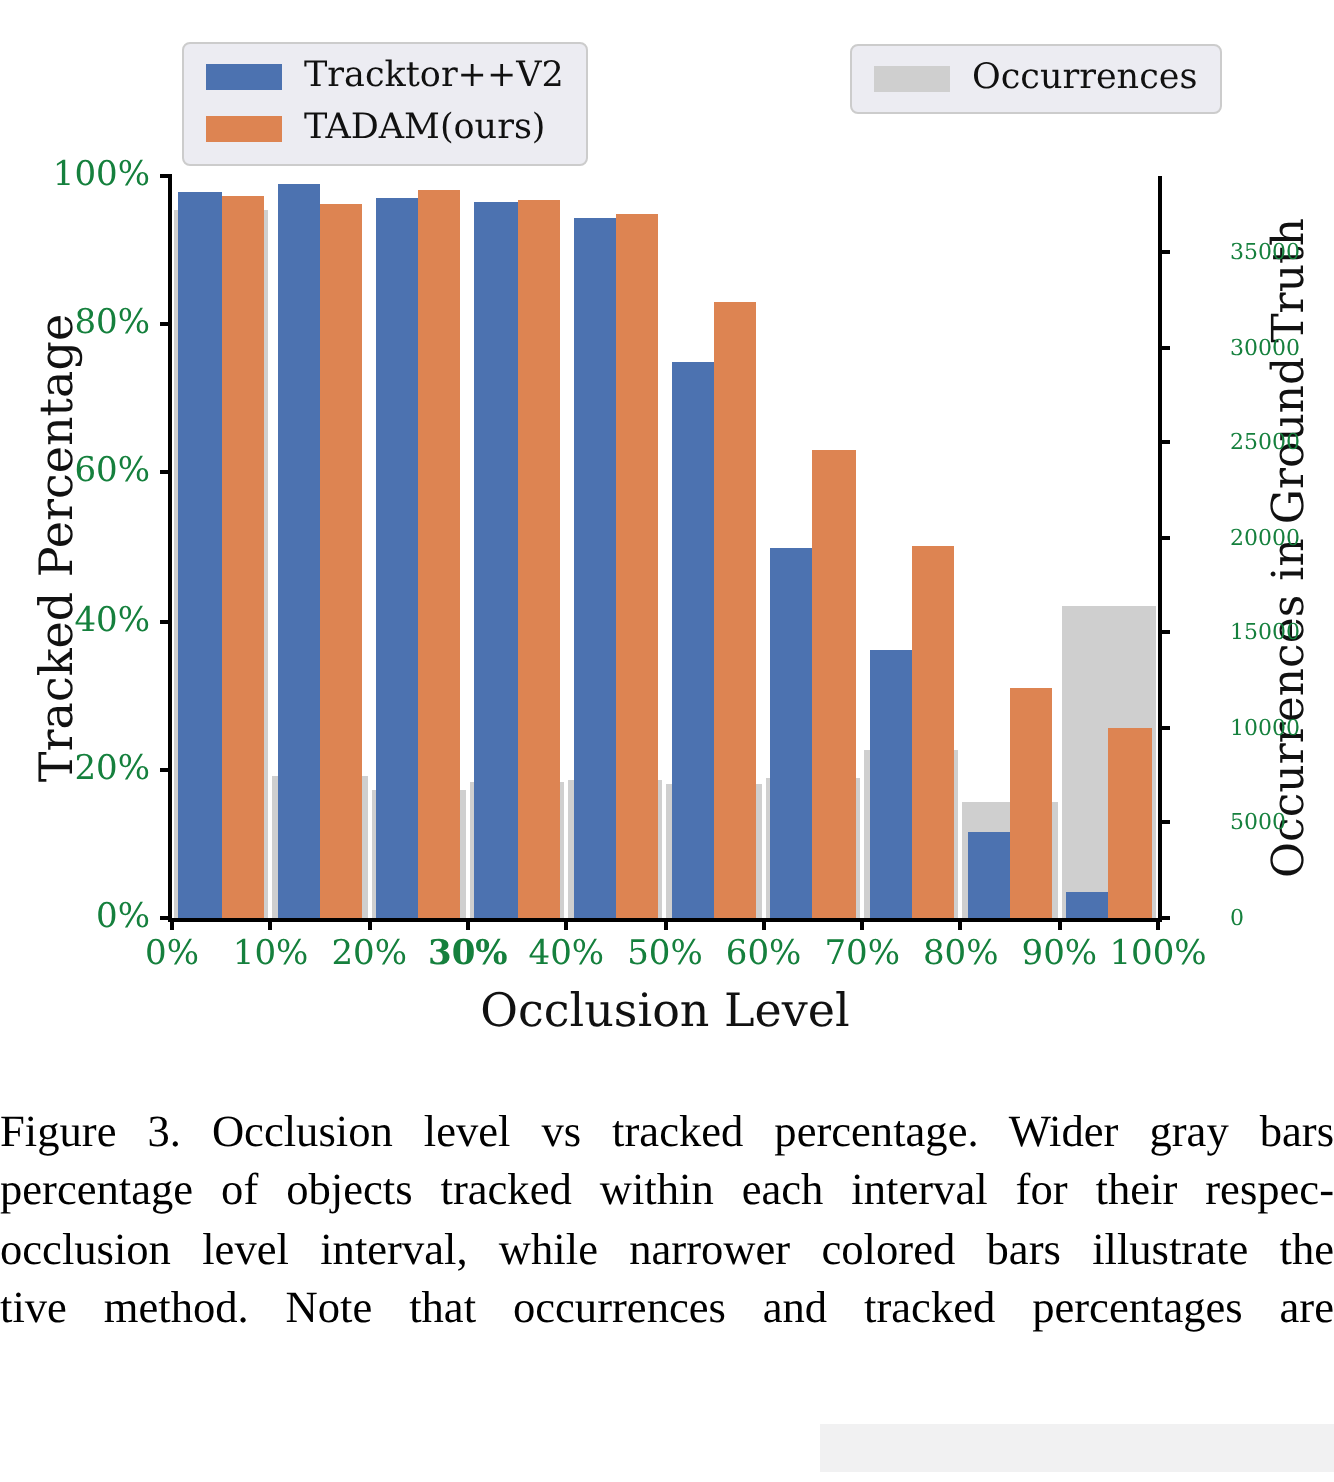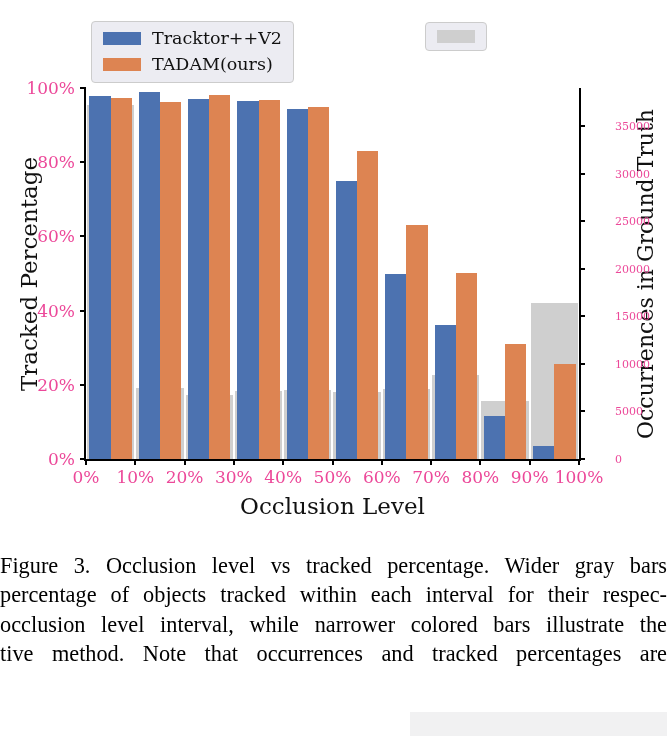--- a/index.html
+++ b/index.html
@@ -21,21 +21,21 @@
     border-right: 2px solid #000;
     border-bottom: 2px solid #000;
   }
   .bar-group { position:absolute; bottom:0; height:100%; width:10%; }
   .bar { position:absolute; bottom:0; }
   .bar-occ { left:2%; width:96%; }
   .tick { background:#000; position:absolute; }
   .tick-yl { right:100%; width:6px; height:2px; }
   .tick-yr { left:100%; width:6px; height:2px; }
   .tick-x  { top:100%; width:2px; height:6px; }
-  .ticklabel { position:absolute; font-size:17px; line-height:1; white-space:nowrap; color:#ec4899; }
+  .ticklabel { position:absolute; font-size:17px; line-height:1; white-space:nowrap; color:#15803d; }
   .yl-label { right: calc(100% + 11px); transform: translateY(50%); }
   .yr-label { left: calc(100% + 10px); transform: translateY(50%); font-size:11px;margin-left:26px; }
   .x-label  { top: calc(100% + 10px); transform: translateX(-50%); }
   .axis-title { position:absolute; white-space:nowrap; font-size:23px; color:#111; }
   .ylabel-left  { left:-57px; top:50%; transform: translate(-50%,-50%) rotate(-90deg); }
   .ylabel-right { left: calc(100% + 66px); top:50%; transform: translate(-50%,-50%) rotate(-90deg); font-size:22px; }
   .xlabel { left:50%; top: calc(100% + 34px); transform: translateX(-50%); font-size:23px; }
   
   .legend {
     position:absolute;
@@ -80,20 +80,21 @@
       </div>
       <div class="legend-row">
         <span class="swatch" id="sw-tadam" style="background: rgb(221, 132, 82);"></span>
         <span class="legend-label">TADAM(ours)</span>
       </div>
     </div>
 
     <div class="legend legend-occ">
       <div class="legend-row">
         <span class="swatch" id="sw-occ" style="background: rgb(207, 207, 207);"></span>
+        <span class="legend-label">Occurrences</span>
       </div>
     </div>
 
     <div class="plot" id="plot">
       <div class="axis-title ylabel-left">Tracked Percentage</div>
       <div class="axis-title ylabel-right">Occurrences in Ground Truth</div>
       <div class="axis-title xlabel">Occlusion Level</div>
     <div class="bar-group" title="0-10%" style="left: 0%;">
           <div class="bar bar-occ" style="height: 95.3846%; background: rgb(207, 207, 207);"></div>
           <div class="bar bar-series" style="left: 7%; width: 43%; height: 97.9%; background: rgb(76, 114, 176);"></div>
@@ -172,21 +173,21 @@
         <div class="ticklabel yr-label" style="bottom: 76.9231%;">30000</div>
         <div class="tick tick-yr" style="bottom: calc(89.7436% - 1px);"></div>
         <div class="ticklabel yr-label" style="bottom: 89.7436%;">35000</div>
         <div class="tick tick-x" style="left: calc(0% - 1px);"></div>
         <div class="ticklabel x-label" style="left: 0%;">0%</div>
         <div class="tick tick-x" style="left: calc(10% - 1px);"></div>
         <div class="ticklabel x-label" style="left: 10%;">10%</div>
         <div class="tick tick-x" style="left: calc(20% - 1px);"></div>
         <div class="ticklabel x-label" style="left: 20%;">20%</div>
         <div class="tick tick-x" style="left: calc(30% - 1px);"></div>
-        <div class="ticklabel x-label" style="left: 30%;">30%</div>
+        <div class="ticklabel x-label" style="left: 30%; font-weight: bold;">30%</div>
         <div class="tick tick-x" style="left: calc(40% - 1px);"></div>
         <div class="ticklabel x-label" style="left: 40%;">40%</div>
         <div class="tick tick-x" style="left: calc(50% - 1px);"></div>
         <div class="ticklabel x-label" style="left: 50%;">50%</div>
         <div class="tick tick-x" style="left: calc(60% - 1px);"></div>
         <div class="ticklabel x-label" style="left: 60%;">60%</div>
         <div class="tick tick-x" style="left: calc(70% - 1px);"></div>
         <div class="ticklabel x-label" style="left: 70%;">70%</div>
         <div class="tick tick-x" style="left: calc(80% - 1px);"></div>
         <div class="ticklabel x-label" style="left: 80%;">80%</div>

